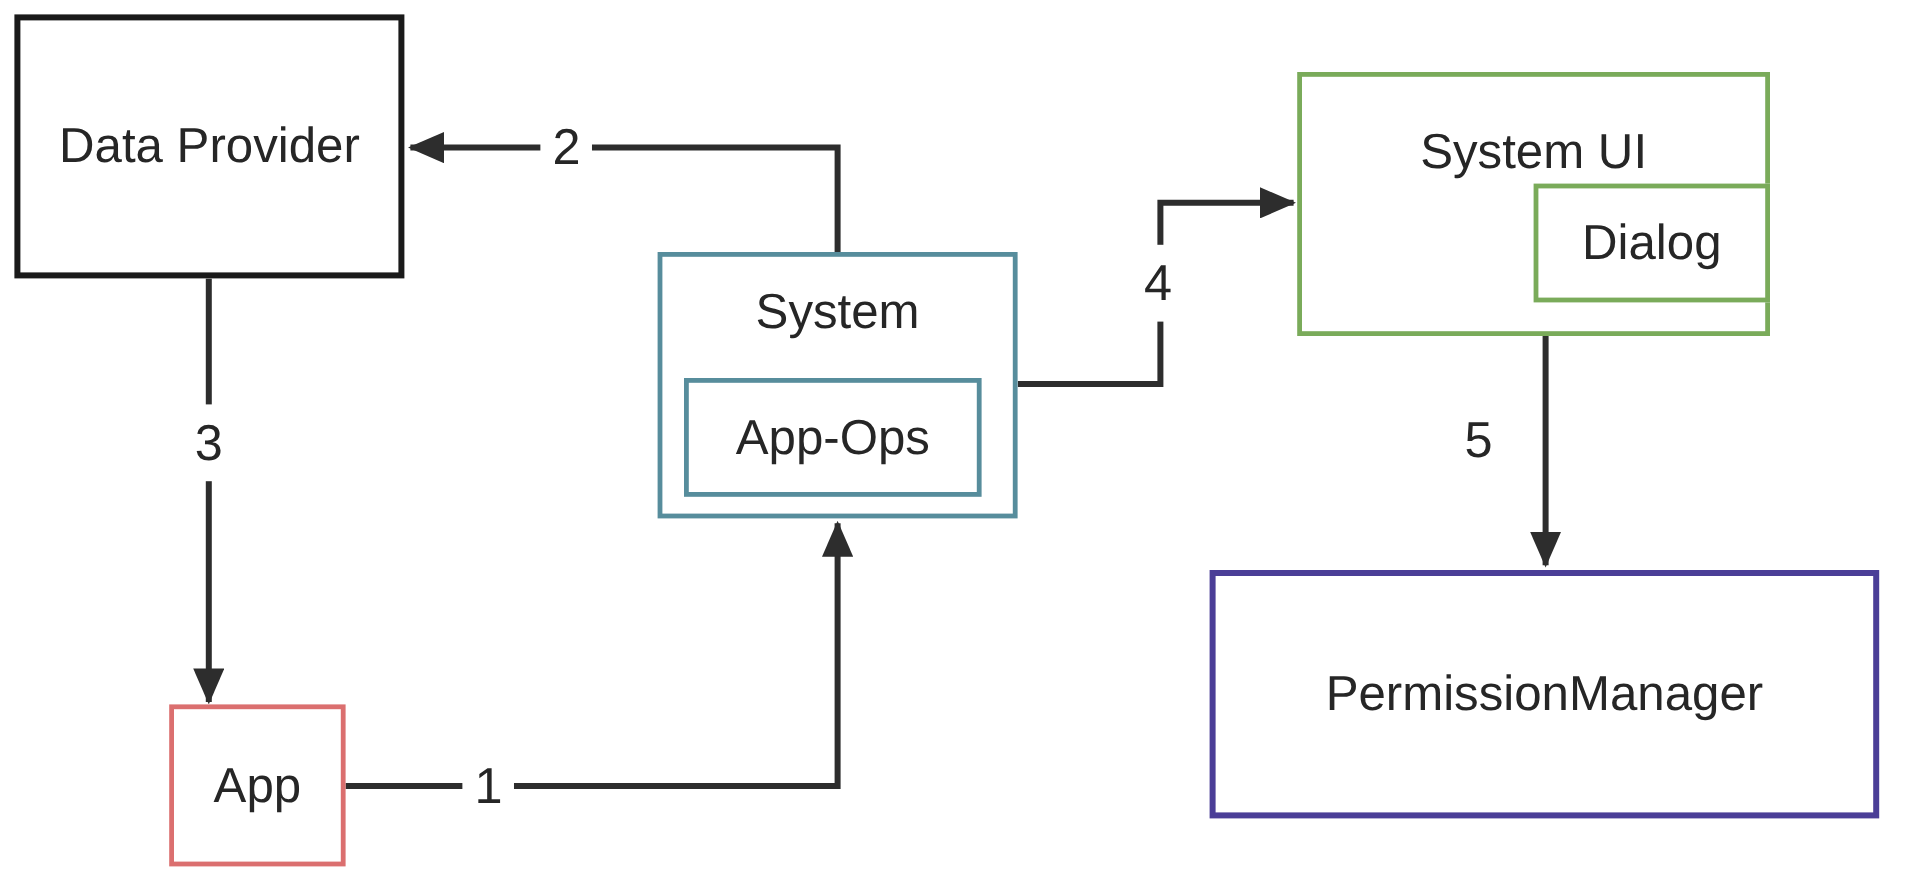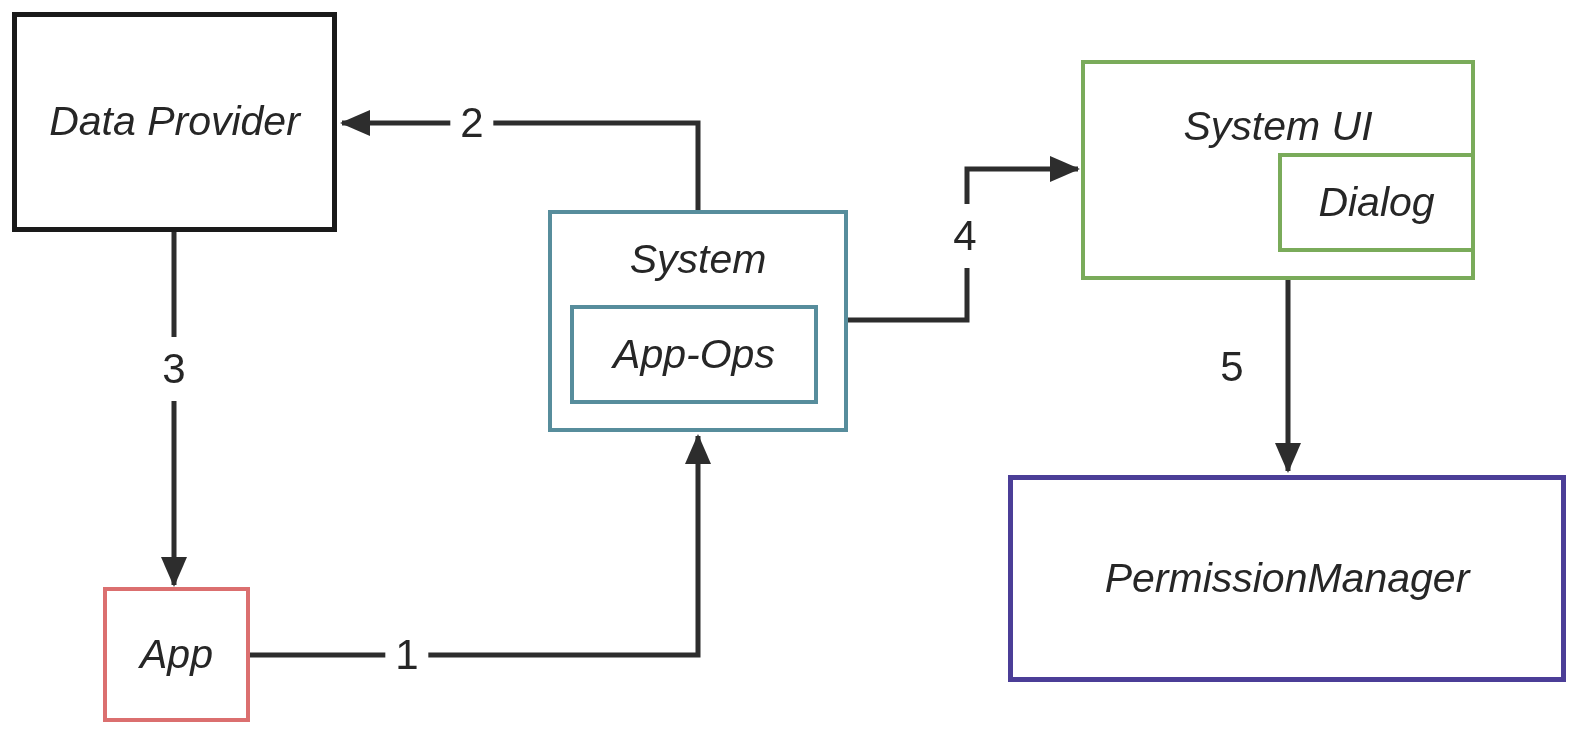--- a/index.html
+++ b/index.html
@@ -35,38 +35,38 @@
     position: absolute;
     background: #ffffff;
     border-style: solid;
     display: flex;
     align-items: center;
     justify-content: center;
     font-size: 41px;
     line-height: 1.15;
     color: #262626;
   }
-  .node span { white-space: nowrap; font-style: italic; }
+  .node span { white-space: nowrap; }
 
   .node-data-provider {
     left: 12px; top: 12px; width: 325px; height: 220px;
     border-width: 5px;
   }
   .node-app {
     left: 103px; top: 587px; width: 147px; height: 135px;
     border-width: 4px;
   }
   .node-system {
     left: 548px; top: 210px; width: 300px; height: 222px;
     border-width: 4px;
     align-items: flex-start;
     padding-top: 22px;
   }
   .node-app-ops {
-    left: 18px; top: 91px; width: 248px; height: 99px;
+    left: 18px; top: 101px; width: 248px; height: 99px;
     border-width: 4px;
   }
   .node-system-ui {
     left: 1081px; top: 60px; width: 394px; height: 220px;
     border-width: 4px;
     align-items: flex-start;
     padding-top: 39px;
   }
   .node-dialog {
     left: 193px; top: 89px; width: 197px; height: 99px;
@@ -109,21 +109,21 @@
     <polyline class="edge-line" points="698,210 698,123 342,123" marker-end="url(#arrowhead)" style="stroke: rgb(45, 45, 45);"></polyline>
     <polyline class="edge-line" points="174,232 174,585" marker-end="url(#arrowhead)" style="stroke: rgb(45, 45, 45);"></polyline>
     <polyline class="edge-line" points="848,320 967,320 967,169 1078,169" marker-end="url(#arrowhead)" style="stroke: rgb(45, 45, 45);"></polyline>
     <polyline class="edge-line" points="1288,280 1288,471" marker-end="url(#arrowhead)" style="stroke: rgb(45, 45, 45);"></polyline>
   </svg>
 
   <div class="node node-data-provider" style="border-color: rgb(26, 26, 26);">
     <span>Data Provider</span>
   </div>
 
-  <div class="node node-app" style="border-color: rgb(219, 111, 111);">
+  <div class="node node-app" style="border-color: rgb(219, 111, 111); margin-left: 38px;">
     <span>App</span>
   </div>
 
   <div class="node node-system" style="border-color: rgb(87, 141, 156);">
     <span>System</span>
     <div class="node node-app-ops" style="border-color: rgb(87, 141, 156);">
       <span>App-Ops</span>
     </div>
   </div>
 

